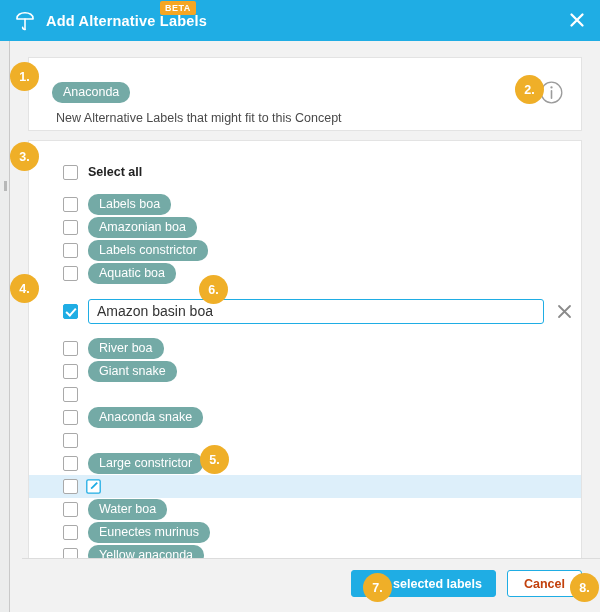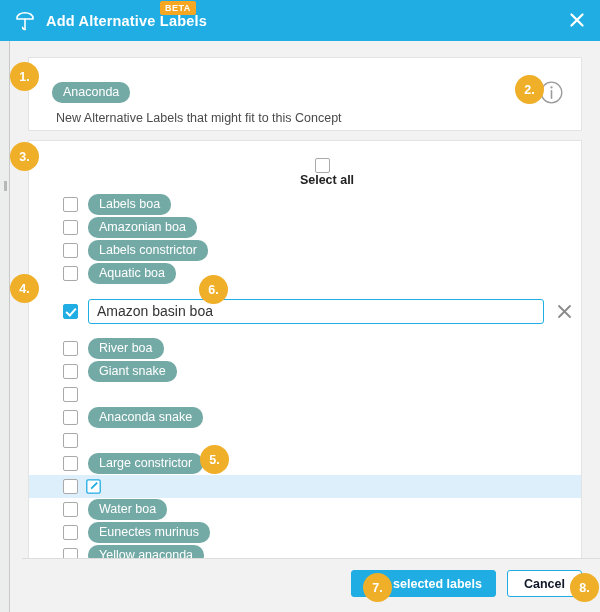--- a/index.html
+++ b/index.html
@@ -169,21 +169,20 @@
     align-items: center;
     height: 23px;
     padding-left: 34px;
   }
   .row.highlight {
     background: #ddeffa;
   }
   .row-selectall {
     height: 28px;
     padding-left: 34px;
-    flex-direction: column;
   }
   .selectall-label {
     font-size: 12.5px;
     font-weight: bold;
     color: #222222;
     margin-left: 10px;
   }
 
   
   .cb {
@@ -287,21 +286,21 @@
     right: 104px;
     background: #1fade4;
     color: #ffffff;
     border: 1px solid #1fade4;
     padding: 0 13px;
   }
   .btn-secondary {
     right: 18px;
     width: 75px;
     background: #ffffff;
-    color: #0f172a;
+    color: #c2410c;
     border: 1px solid #1fade4;
   }
 
   
   .callout {
     position: absolute;
     width: 29px;
     height: 29px;
     border-radius: 50%;
     background: #efaf28;

